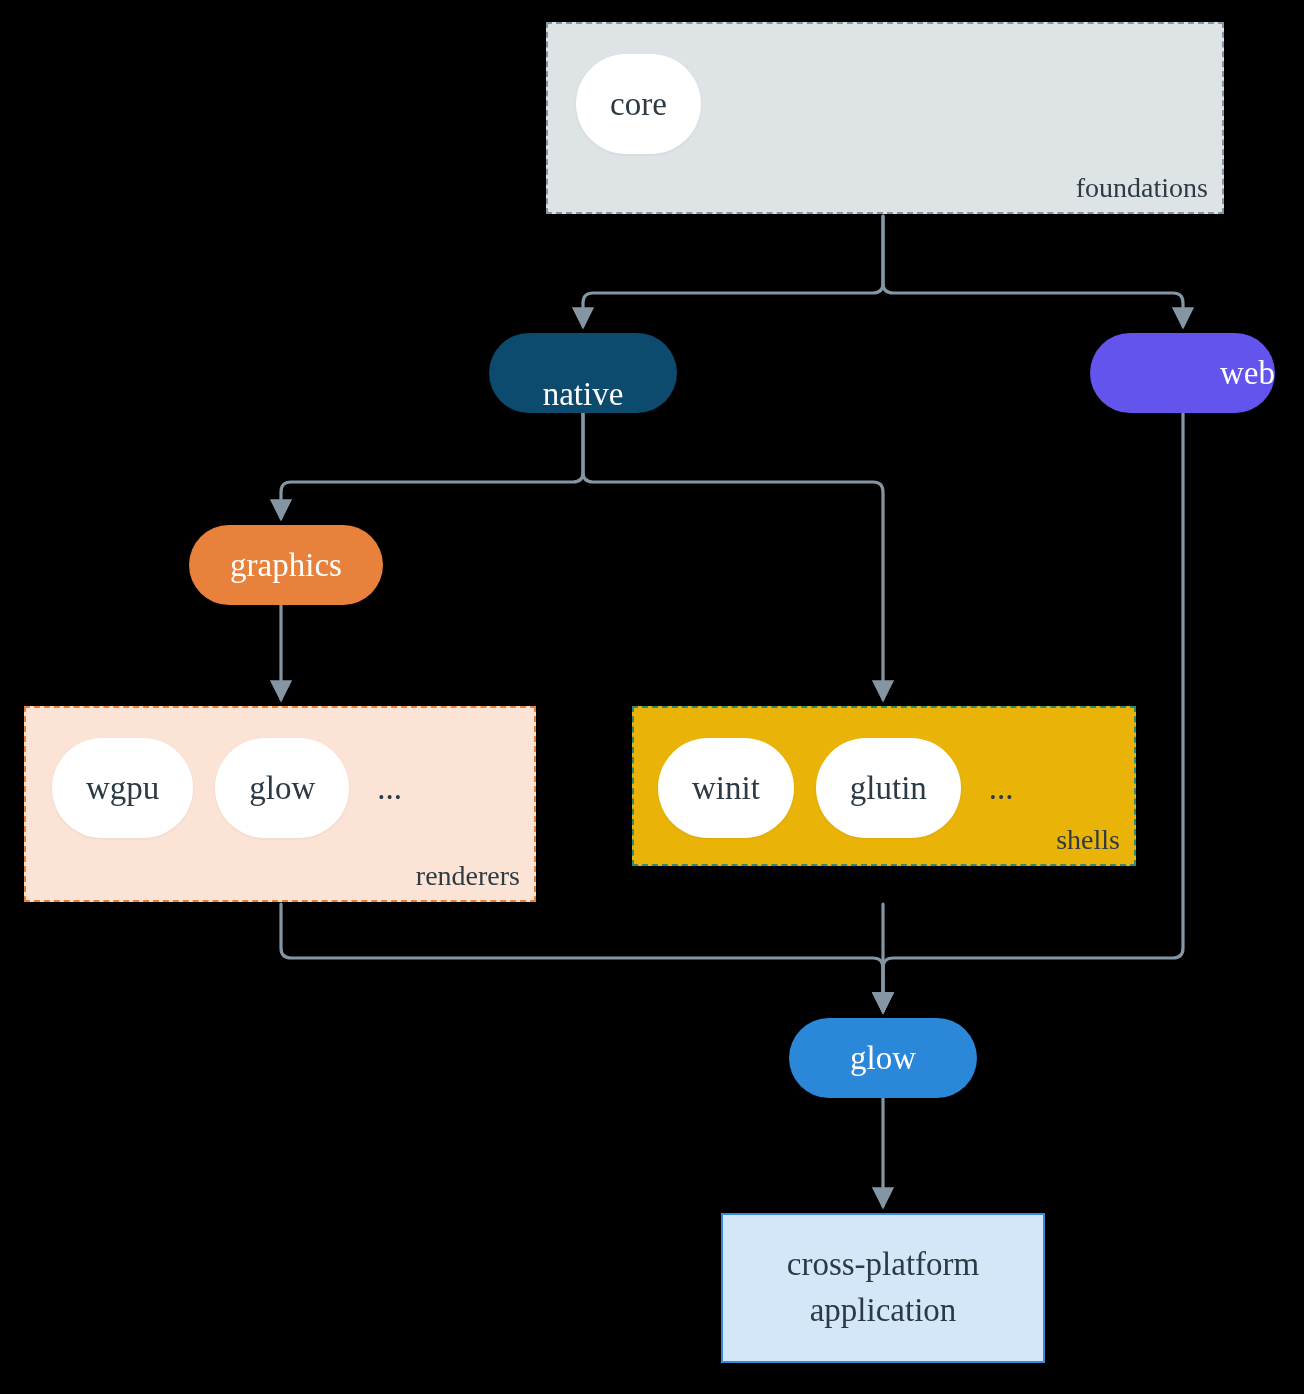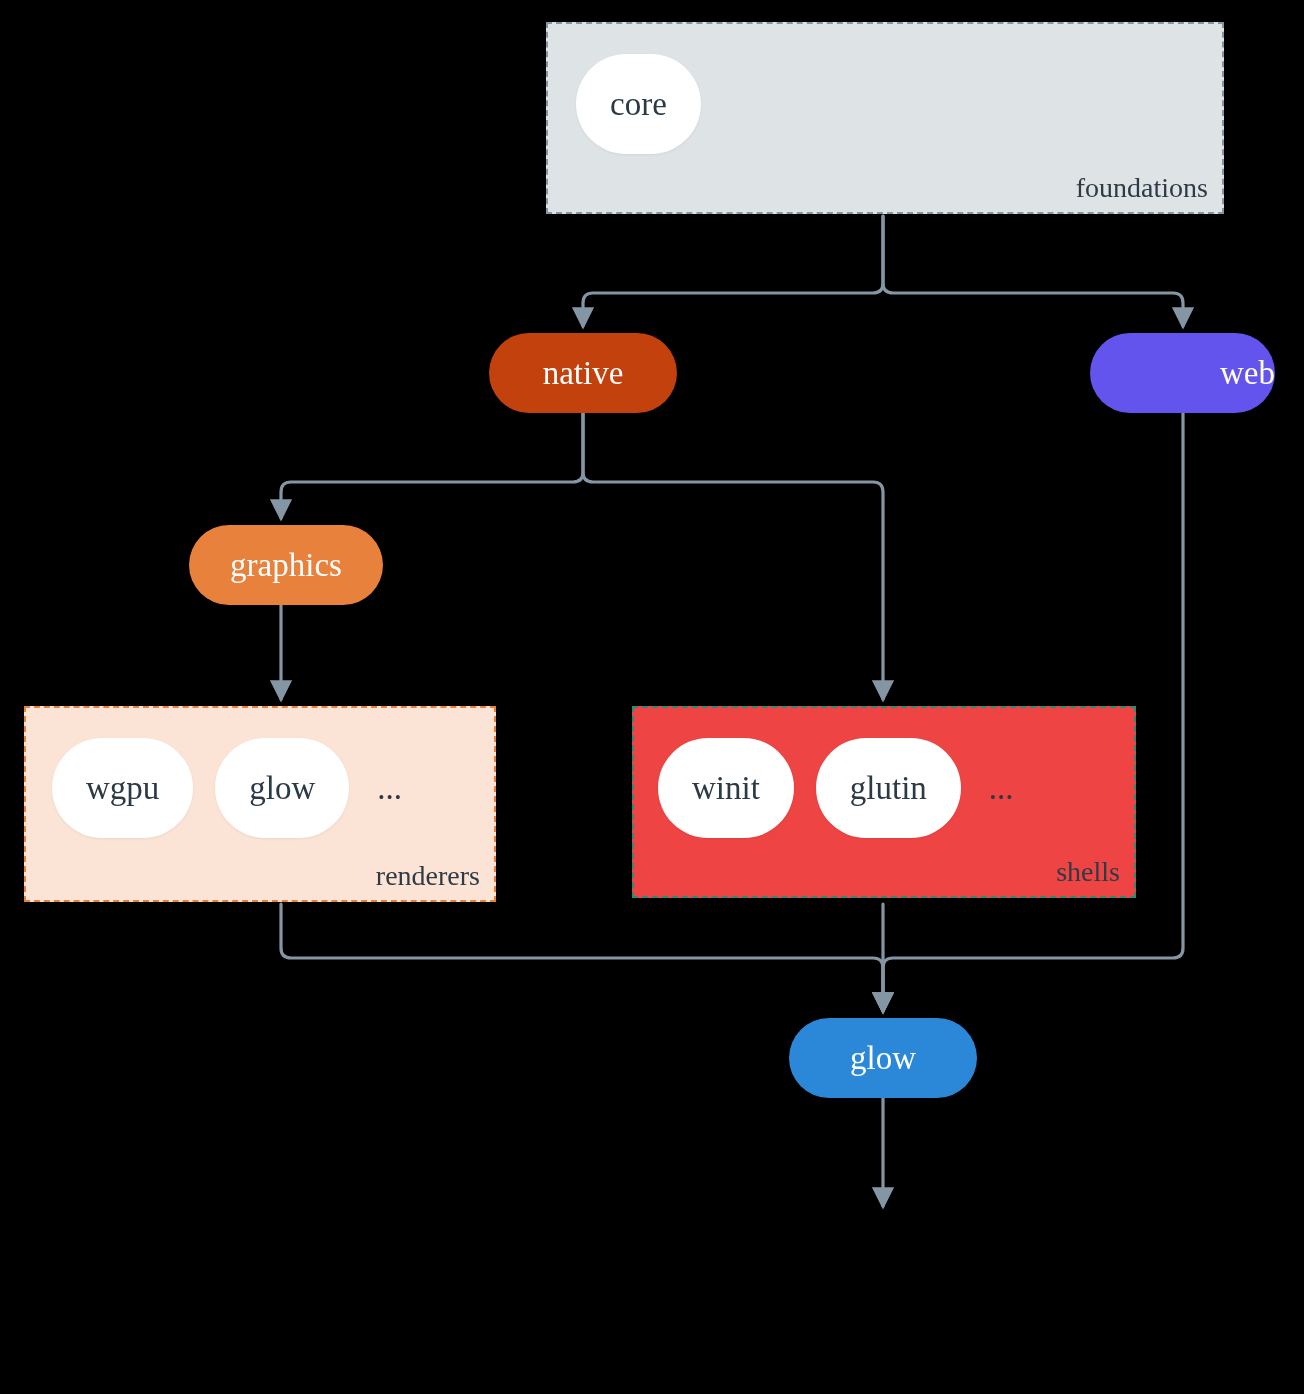--- a/index.html
+++ b/index.html
@@ -56,30 +56,30 @@
   .g-foundations {
     left: 546px; top: 22px;
     width: 678px; height: 192px;
     background: #dee3e5;
     border: 2px dashed #8496a3;
   }
   .g-foundations .group-items { left: 28px; top: 30px; gap: 24px; }
 
   .g-renderers {
     left: 24px; top: 706px;
-    width: 472px; height: 196px;
+    width: 512px; height: 196px;
     background: #fbe4d5;
     border: 2px dashed #e8813c;
   }
   .g-renderers .group-items { left: 26px; top: 30px; gap: 22px; }
 
   .g-shells {
     left: 632px; top: 706px;
-    width: 504px; height: 192px;
-    background: #ef4444;
+    width: 504px; height: 160px;
+    background: #eab308;
     border: 2px dashed #2e8b71;
   }
   .g-shells .group-items { left: 24px; top: 30px; gap: 22px; }
 
   
   .chip {
     background: #ffffff;
     border-radius: 60px;
     height: 100px;
     display: flex;
@@ -98,21 +98,21 @@
     line-height: 1;
     align-self: center;
   }
 
   
   .pill {
     border-radius: 60px;
     color: #ffffff;
     font-size: 33px;
   }
-  .n-native { left: 489px; top: 333px; width: 188px; height: 80px; background: #c2410c; }
+  .n-native { left: 489px; top: 333px; width: 188px; height: 80px; background: #0c4a6e; align-items: flex-end; }
   .n-web    { left: 1090px; top: 333px; width: 185px; height: 80px; background: #6254ec; justify-content: flex-end; }
   .n-graphics { left: 189px; top: 525px; width: 194px; height: 80px; background: #e8813c; }
   .n-iced   { left: 789px; top: 1018px; width: 188px; height: 80px; background: #2b87d8; }
 
   
   .n-app {
     left: 721px; top: 1213px;
     width: 324px; height: 150px;
     background: #d4e7f9;
     border: 2px solid #3a8ad8;
@@ -184,14 +184,18 @@
       <div class="chip">glutin</div>
       <div class="ellipsis">...</div>
     </div>
     <div class="group-label">shells</div>
   </div>
 
   <div class="node pill n-iced">
     <span>glow</span>
   </div>
 
+  <div class="node n-app">
+    <span>cross-platform</span>
+    <span>application</span>
+  </div>
 
 </div>
 
 </body></html>

